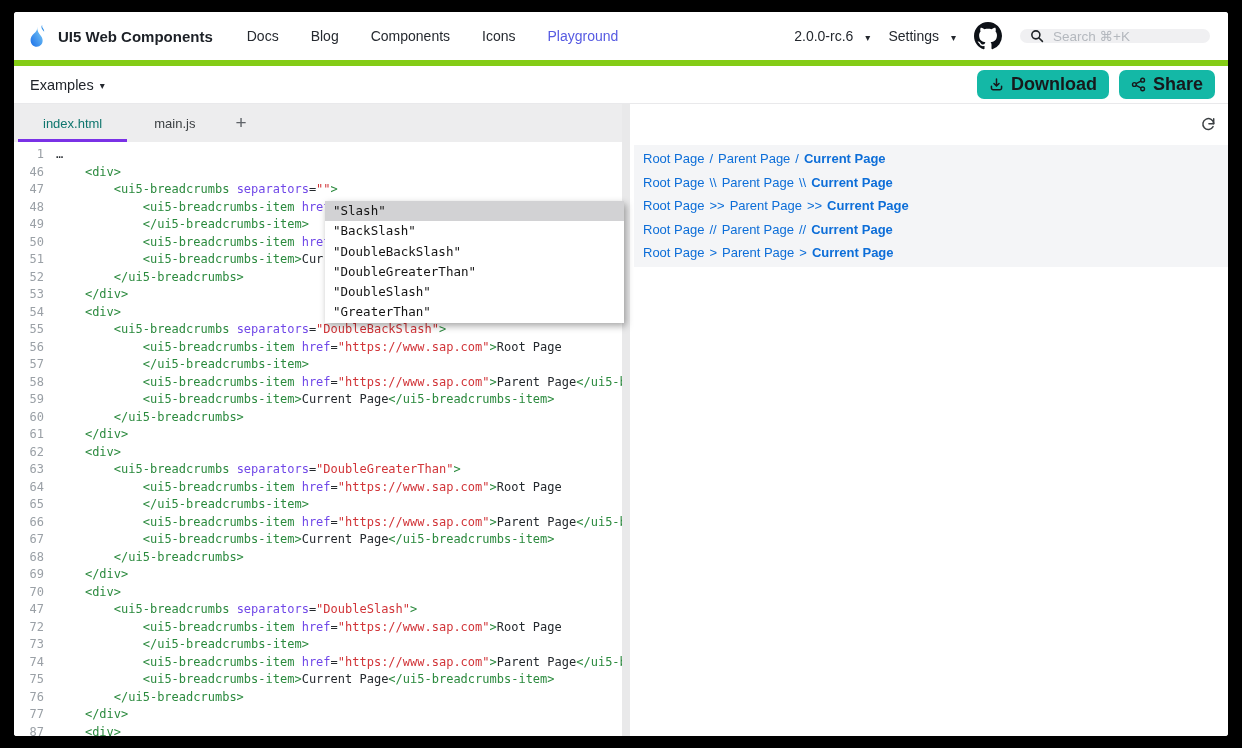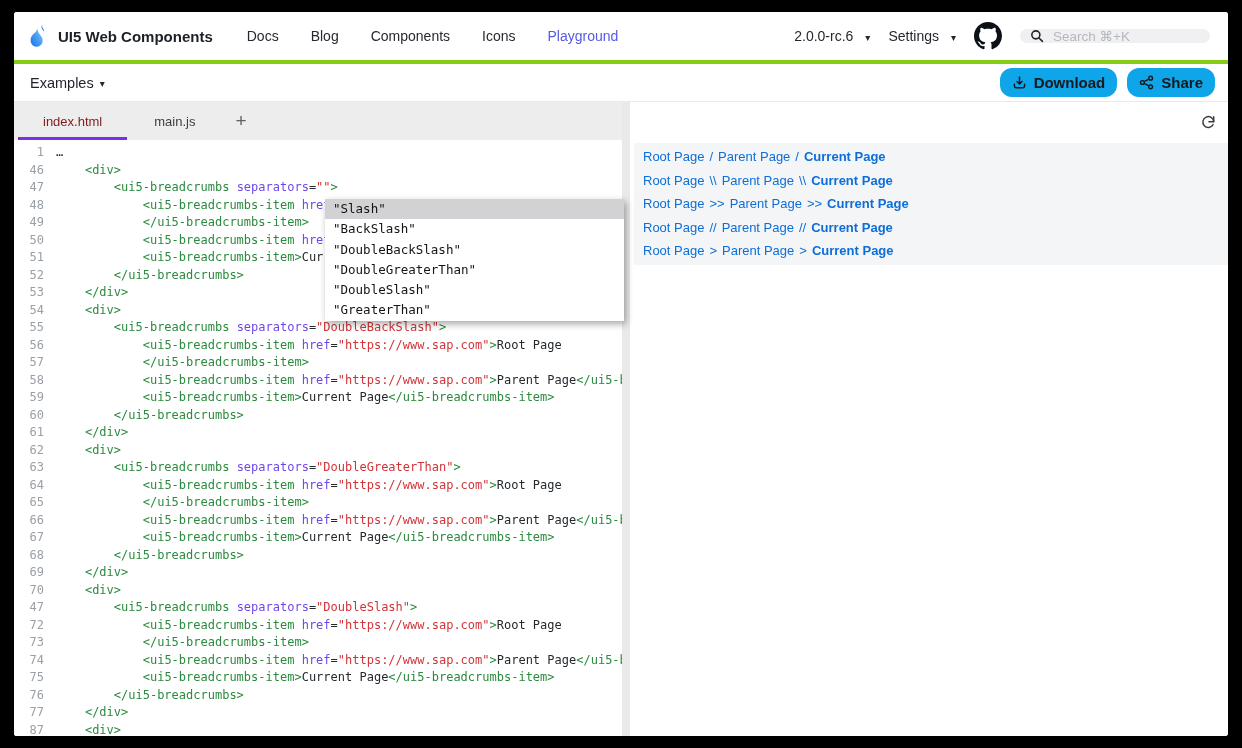--- a/index.html
+++ b/index.html
@@ -20,36 +20,36 @@
   .menu-btn{font-size:14px;font-weight:500;color:#24282e;cursor:pointer;white-space:nowrap;display:flex;align-items:center;gap:12px;}
   .caret{font-size:10px;color:#24282e;position:relative;top:1px;}
   .gh{width:28px;height:28px;cursor:pointer;display:block;}
   .search{width:170px;height:14px;background:#f0f0f2;border-radius:15px;display:flex;align-items:center;padding:0 10px;gap:7px;}
   .search svg{flex:none;}
   .search input{border:0;outline:0;background:transparent;font-size:13.5px;color:#333;width:100%;font-family:"Liberation Sans",sans-serif;}
   .search input::placeholder{color:#b4b8be;}
 
   
   .toolbar{height:37px;flex:none;display:flex;align-items:center;background:#fff;
-           border-top:4px solid #84cc16;border-bottom:1px solid #e9e9eb;padding:0 13px 0 16px;gap:12px;}
+           border-top:6px solid #84cc16;border-bottom:1px solid #e9e9eb;padding:0 13px 0 16px;gap:12px;}
   .examples{font-size:14.5px;color:#21252b;display:flex;align-items:center;gap:6px;cursor:pointer;}
   .toolbar-right{margin-left:auto;display:flex;gap:10px;}
-  .tb-btn{height:29px;border:0;background:#0ea5e9;border-radius:12px;display:flex;align-items:center;gap:7px;
-          padding:0 12px;font-size:15px;font-weight:700;color:#17191c;cursor:pointer;font-family:"Liberation Sans",sans-serif;}
+  .tb-btn{height:29px;border:0;background:#14b8a6;border-radius:7px;display:flex;align-items:center;gap:7px;
+          padding:0 12px;font-size:18px;font-weight:700;color:#17191c;cursor:pointer;font-family:"Liberation Sans",sans-serif;}
 
   
   .main{flex:1;display:flex;min-height:0;}
   .editor{width:608px;flex:none;display:flex;flex-direction:column;position:relative;background:#fff;}
   .divider{width:8px;flex:none;background:#e9e9ea;}
   .preview{flex:1;position:relative;background:#fff;}
 
   
   .tabbar{height:38px;flex:none;background:#ededee;display:flex;align-items:stretch;padding-left:3px;}
   .tab{display:flex;align-items:center;padding:0 26px;font-size:13px;color:#3c4043;cursor:pointer;position:relative;}
-  .tab.active{color:#7f1d1d;}
+  .tab.active{color:#0f766e;}
   .tab.active::after{content:"";position:absolute;left:1px;right:1px;bottom:0;height:3px;background:#7a31e6;}
   .addtab{display:flex;align-items:center;padding:0 14px;font-size:19px;color:#5f6368;cursor:pointer;}
 
   
   .code{flex:1;overflow:hidden;padding-top:4px;background:#fff;
         font-family:"DejaVu Sans Mono",monospace;font-size:12px;}
   .cl{display:flex;height:17.5px;line-height:17.5px;}
   .ln{width:30px;flex:none;text-align:right;color:#9aa0a6;user-select:none;}
   .ct{white-space:pre;margin-left:12px;color:#24292e;}
   .sp{color:#24292e;} .st{color:#2b8a3e;} .sa{color:#7048e8;} .ss{color:#d13438;}

